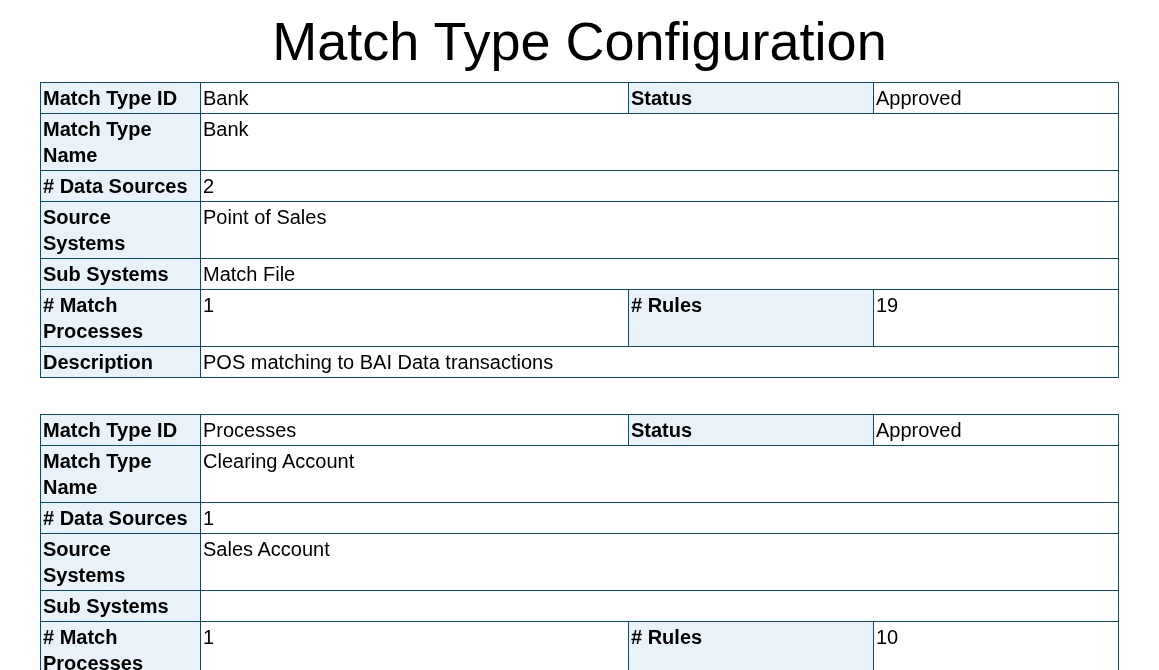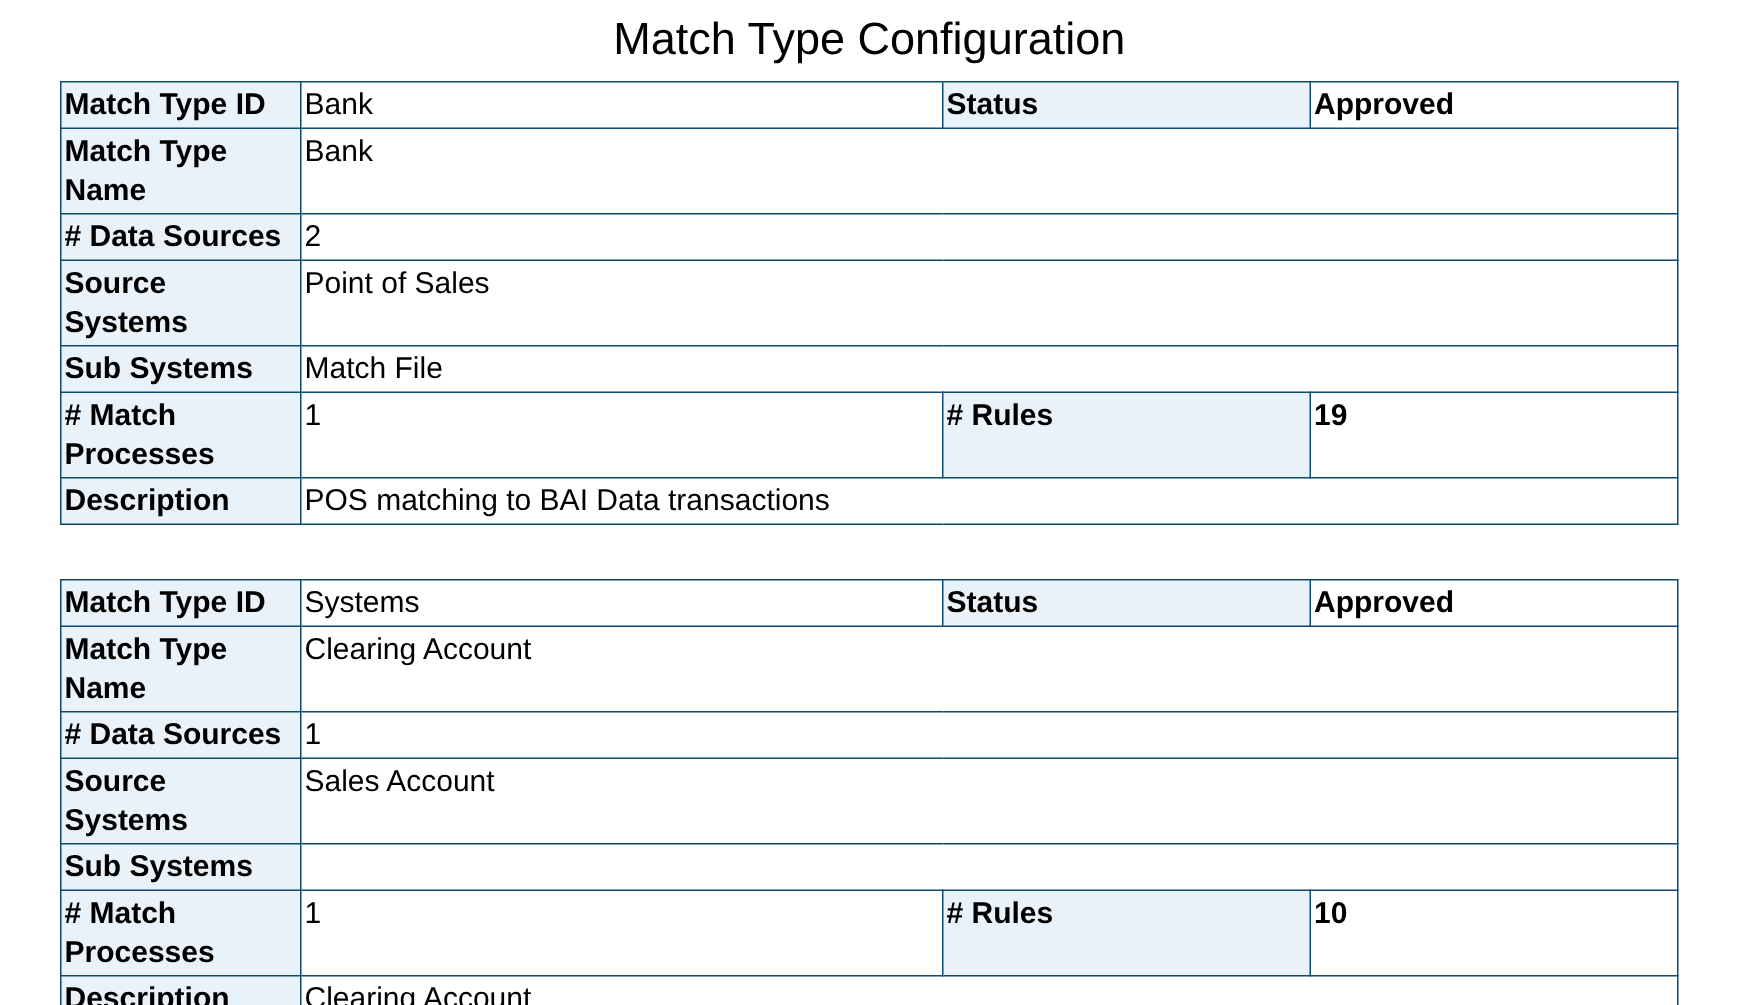--- a/index.html
+++ b/index.html
@@ -5,21 +5,21 @@
     * { box-sizing: border-box; }
     body {
       font-family: Arial, Helvetica, sans-serif;
       margin: 0;
       padding: 10px 40px;
       background: #fff;
       color: #000;
       width: 1159px;
     }
     .title {
-      font-size: 30px;
+      font-size: 54px;
       text-align: center;
       margin: 0 0 10px 0;
       font-weight: 400;
     }
     table {
       border-collapse: collapse;
       width: 100%;
       margin-bottom: 36px;
     }
     td {
@@ -34,21 +34,20 @@
       font-weight: bold;
       width: 160px;
     }
     td.status-label {
       background: #e8f2f8;
       font-weight: bold;
       width: 245px;
     }
     td.status-val {
       width: 245px;
-      font-weight: bold;
     }
     td.val-mid {
       width: auto;
     }
   </style>
 </head>
 <body>
 
 <h1 class="title">Match Type Configuration</h1>
 
@@ -86,21 +85,21 @@
     <td class="label">Description</td>
     <td colspan="3">POS matching to BAI Data transactions</td>
   </tr>
 </tbody>
   </table>
 
 <table>
   <tbody>
       <tr>
     <td class="label">Match Type ID</td>
-    <td class="val-mid">Systems</td>
+    <td class="val-mid">Processes</td>
     <td class="status-label">Status</td>
     <td class="status-val">Approved</td>
   </tr>
   <tr>
     <td class="label">Match Type Name</td>
     <td colspan="3">Clearing Account</td>
   </tr>
   <tr>
     <td class="label"># Data Sources</td>
     <td colspan="3">1</td>

